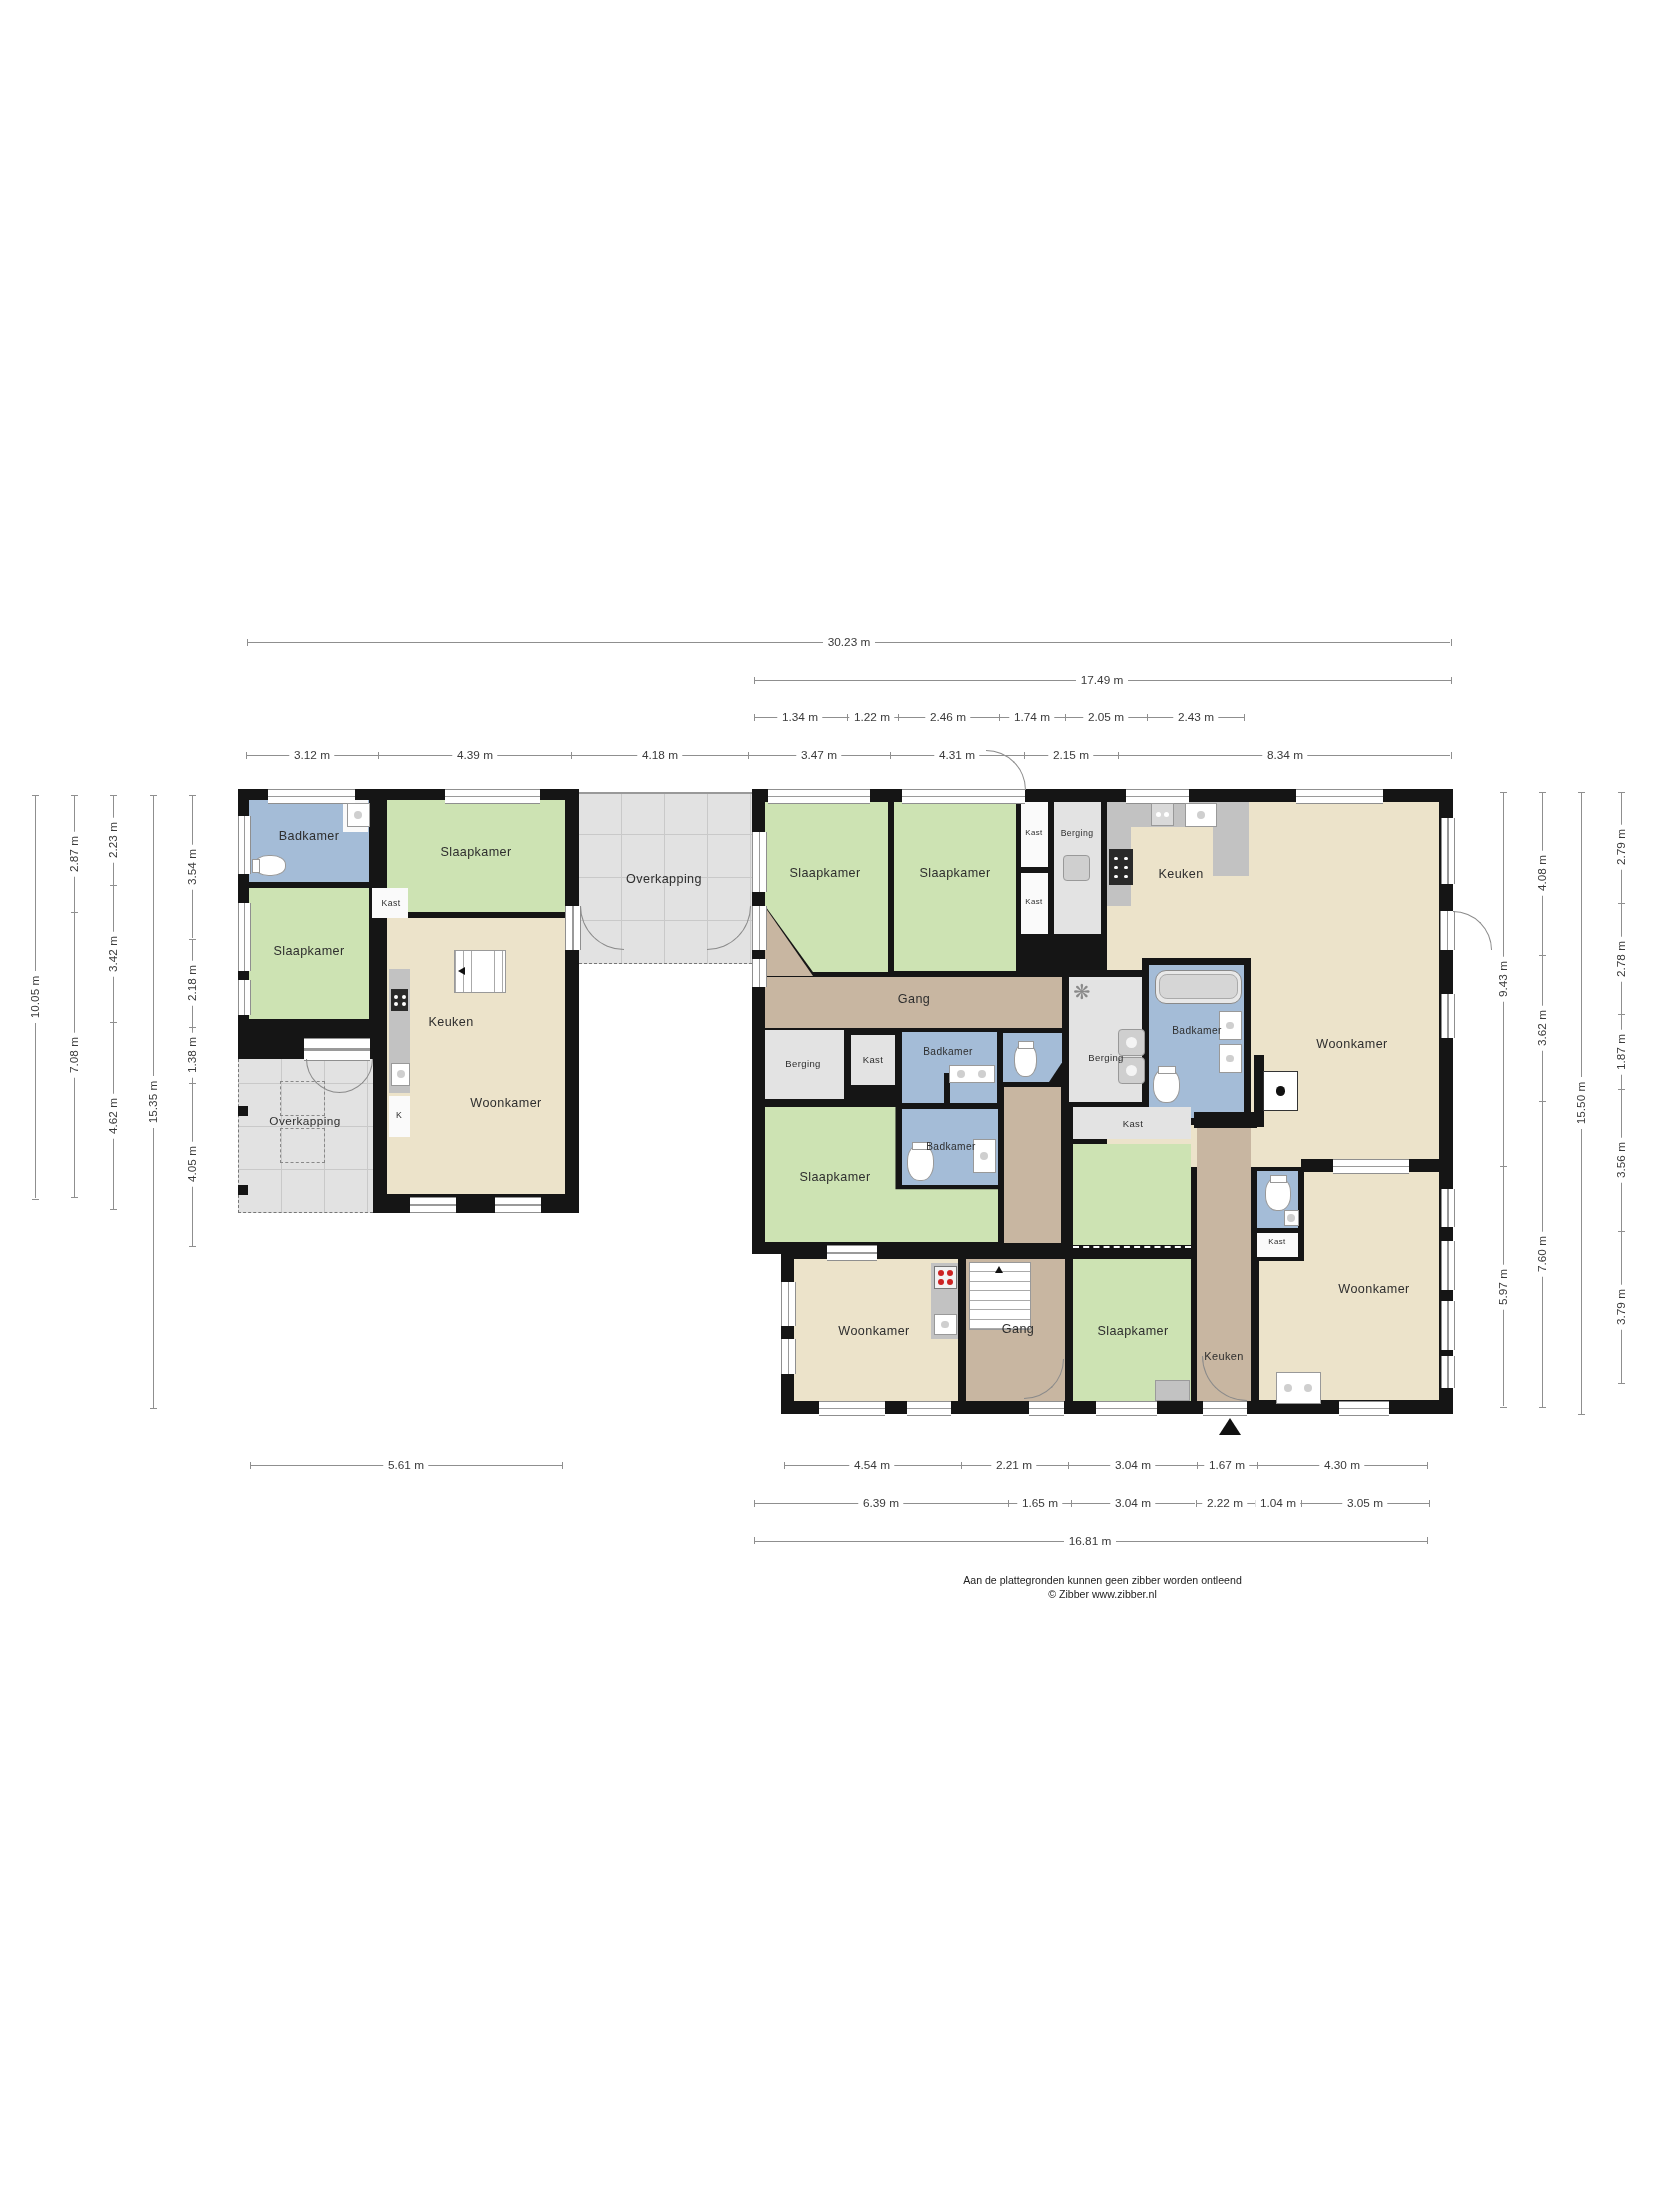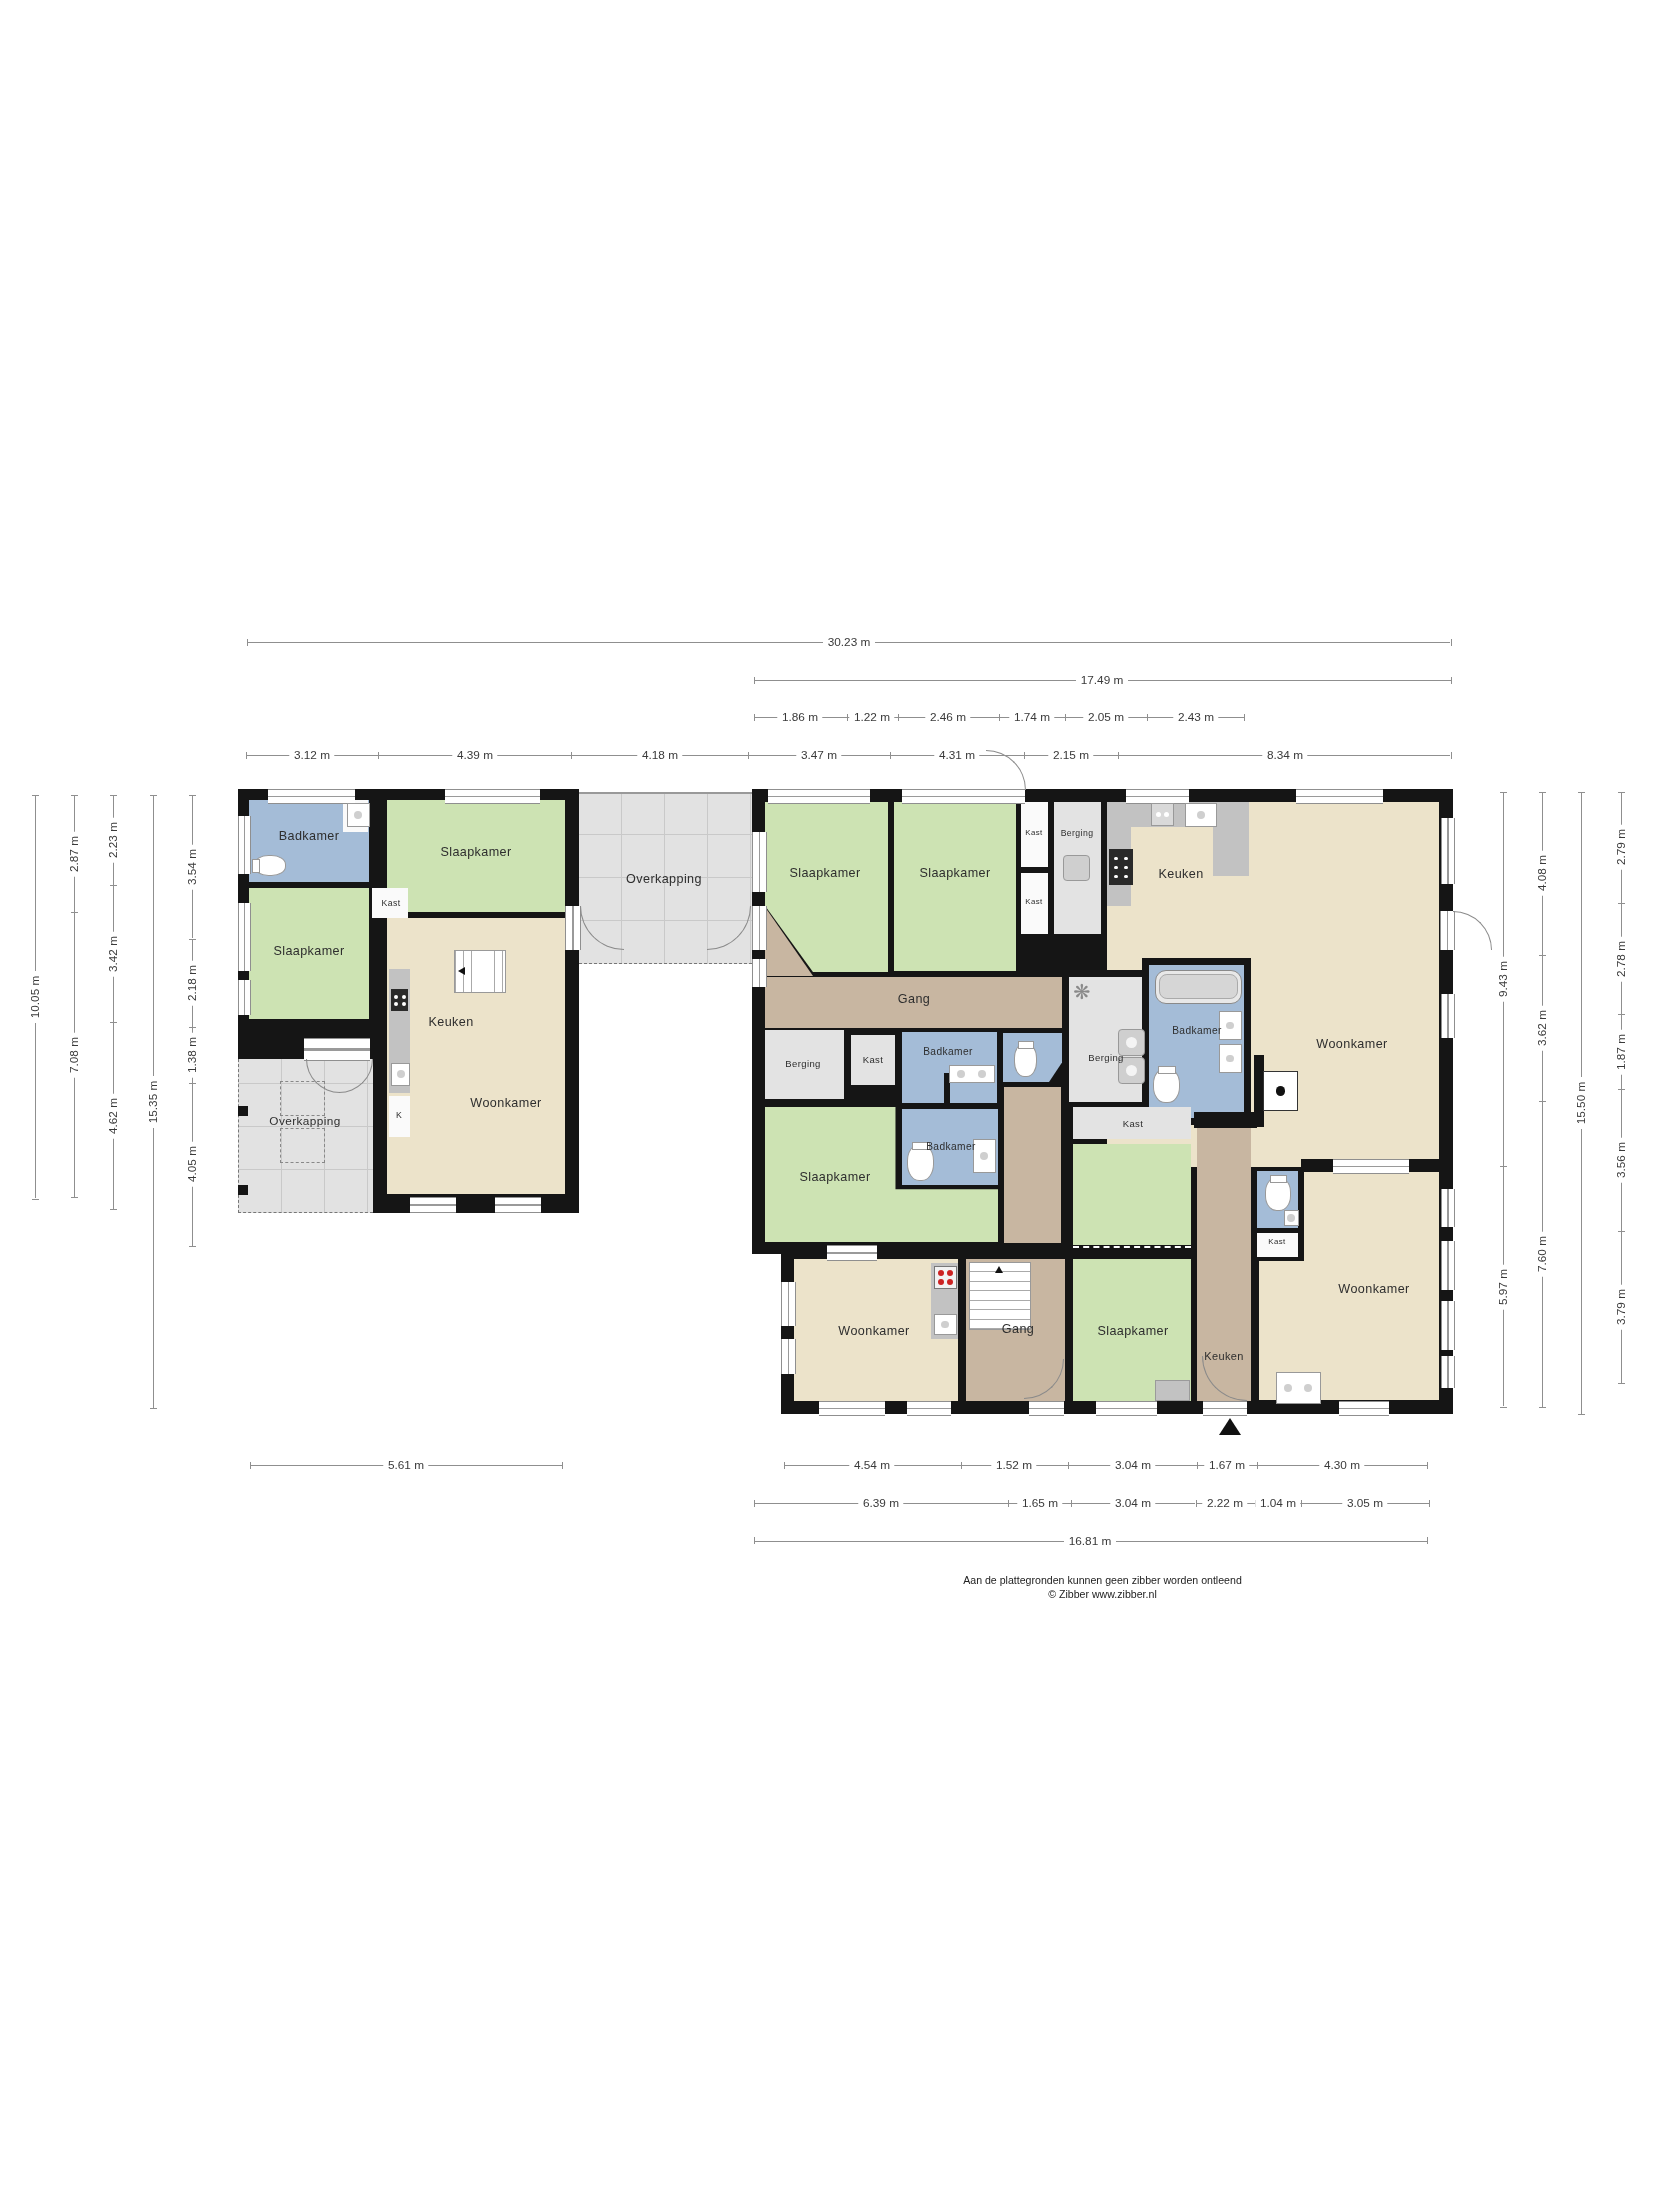--- a/index.html
+++ b/index.html
@@ -253,21 +253,21 @@
     <div class="abs dim-tick" style="left: 247px; top: 639px; width: 0.8px; height: 7px;"></div>
     <div class="abs dim-tick" style="left: 1451px; top: 639px; width: 0.8px; height: 7px;"></div>
     <div class="abs dim-label" style="left: 849px; top: 642px;">30.23 m</div>
     <div class="abs dim-line" style="left: 754px; top: 680px; width: 697px; height: 0.8px;"></div>
     <div class="abs dim-tick" style="left: 754px; top: 677px; width: 0.8px; height: 7px;"></div>
     <div class="abs dim-tick" style="left: 1451px; top: 677px; width: 0.8px; height: 7px;"></div>
     <div class="abs dim-label" style="left: 1102px; top: 680px;">17.49 m</div>
     <div class="abs dim-line" style="left: 754px; top: 717px; width: 93px; height: 0.8px;"></div>
     <div class="abs dim-tick" style="left: 754px; top: 714px; width: 0.8px; height: 7px;"></div>
     <div class="abs dim-tick" style="left: 847px; top: 714px; width: 0.8px; height: 7px;"></div>
-    <div class="abs dim-label" style="left: 800px; top: 717px;">1.86 m</div>
+    <div class="abs dim-label" style="left: 800px; top: 717px;">1.34 m</div>
     <div class="abs dim-line" style="left: 847px; top: 717px; width: 51px; height: 0.8px;"></div>
     <div class="abs dim-tick" style="left: 847px; top: 714px; width: 0.8px; height: 7px;"></div>
     <div class="abs dim-tick" style="left: 898px; top: 714px; width: 0.8px; height: 7px;"></div>
     <div class="abs dim-label" style="left: 872px; top: 717px;">1.22 m</div>
     <div class="abs dim-line" style="left: 898px; top: 717px; width: 101px; height: 0.8px;"></div>
     <div class="abs dim-tick" style="left: 898px; top: 714px; width: 0.8px; height: 7px;"></div>
     <div class="abs dim-tick" style="left: 999px; top: 714px; width: 0.8px; height: 7px;"></div>
     <div class="abs dim-label" style="left: 948px; top: 717px;">2.46 m</div>
     <div class="abs dim-line" style="left: 999px; top: 717px; width: 66px; height: 0.8px;"></div>
     <div class="abs dim-tick" style="left: 999px; top: 714px; width: 0.8px; height: 7px;"></div>
@@ -313,21 +313,21 @@
     <div class="abs dim-tick" style="left: 250px; top: 1462px; width: 0.8px; height: 7px;"></div>
     <div class="abs dim-tick" style="left: 562px; top: 1462px; width: 0.8px; height: 7px;"></div>
     <div class="abs dim-label" style="left: 406px; top: 1465px;">5.61 m</div>
     <div class="abs dim-line" style="left: 784px; top: 1465px; width: 177px; height: 0.8px;"></div>
     <div class="abs dim-tick" style="left: 784px; top: 1462px; width: 0.8px; height: 7px;"></div>
     <div class="abs dim-tick" style="left: 961px; top: 1462px; width: 0.8px; height: 7px;"></div>
     <div class="abs dim-label" style="left: 872px; top: 1465px;">4.54 m</div>
     <div class="abs dim-line" style="left: 961px; top: 1465px; width: 107px; height: 0.8px;"></div>
     <div class="abs dim-tick" style="left: 961px; top: 1462px; width: 0.8px; height: 7px;"></div>
     <div class="abs dim-tick" style="left: 1068px; top: 1462px; width: 0.8px; height: 7px;"></div>
-    <div class="abs dim-label" style="left: 1014px; top: 1465px;">1.52 m</div>
+    <div class="abs dim-label" style="left: 1014px; top: 1465px;">2.21 m</div>
     <div class="abs dim-line" style="left: 1068px; top: 1465px; width: 129px; height: 0.8px;"></div>
     <div class="abs dim-tick" style="left: 1068px; top: 1462px; width: 0.8px; height: 7px;"></div>
     <div class="abs dim-tick" style="left: 1197px; top: 1462px; width: 0.8px; height: 7px;"></div>
     <div class="abs dim-label" style="left: 1133px; top: 1465px;">3.04 m</div>
     <div class="abs dim-line" style="left: 1197px; top: 1465px; width: 60px; height: 0.8px;"></div>
     <div class="abs dim-tick" style="left: 1197px; top: 1462px; width: 0.8px; height: 7px;"></div>
     <div class="abs dim-tick" style="left: 1257px; top: 1462px; width: 0.8px; height: 7px;"></div>
     <div class="abs dim-label" style="left: 1227px; top: 1465px;">1.67 m</div>
     <div class="abs dim-line" style="left: 1257px; top: 1465px; width: 170px; height: 0.8px;"></div>
     <div class="abs dim-tick" style="left: 1257px; top: 1462px; width: 0.8px; height: 7px;"></div>

